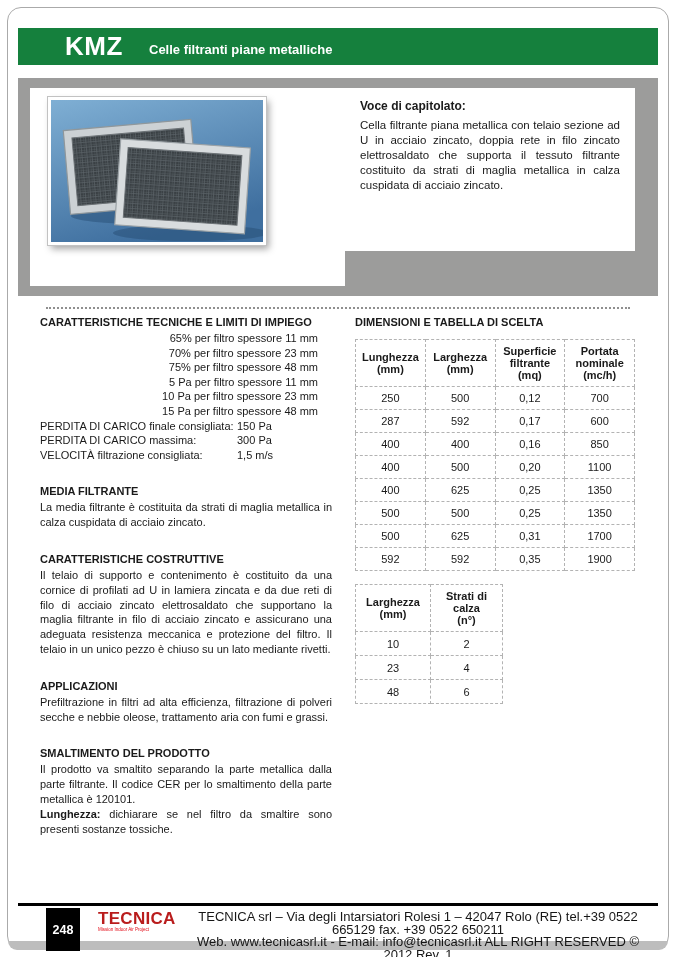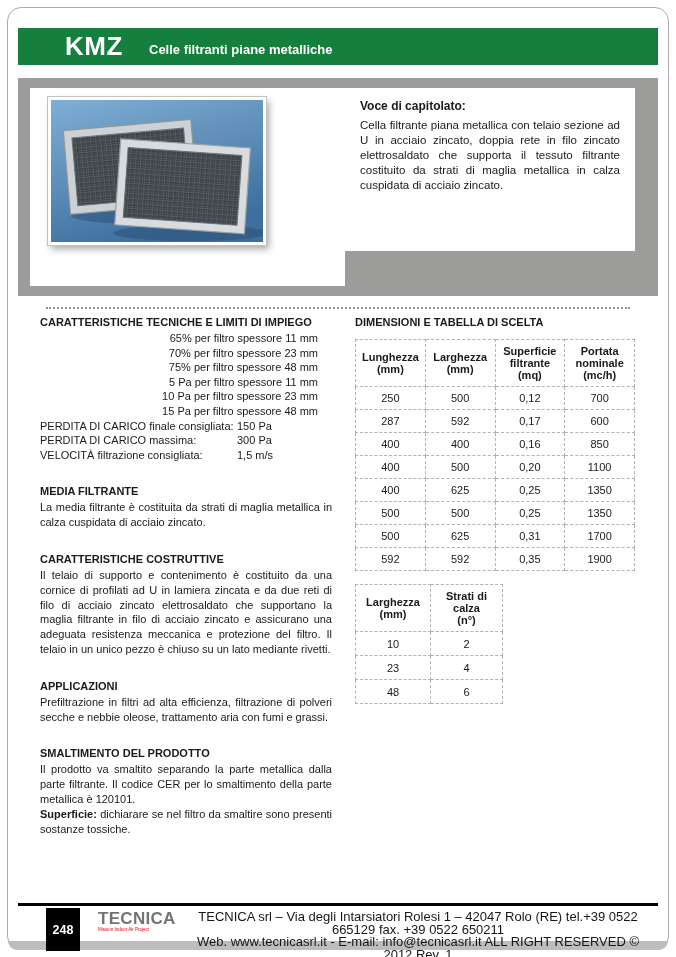--- a/index.html
+++ b/index.html
@@ -48,21 +48,21 @@
   .stable{width:148px;margin-top:13px;}
   .stable th:first-child,.stable td:first-child{width:70px;}
   .stable .cell{height:21px;}
 
   
   .footer-rule{position:absolute;left:18px;top:903px;width:640px;height:3px;background:#000;}
   .footer{position:absolute;left:18px;top:907px;width:640px;height:36px;display:flex;align-items:flex-start;}
   .pagenum{width:34px;height:43px;background:#000;color:#fff;font-weight:bold;font-size:12.5px;
       display:flex;align-items:center;justify-content:center;margin-left:28px;margin-top:1px;}
   .logo-wrap{margin-left:18px;margin-top:3px;width:88px;}
-  .logo{color:#737373;font-weight:bold;font-size:17px;line-height:17px;letter-spacing:.3px;}
+  .logo{color:#b91c1c;font-weight:bold;font-size:17px;line-height:17px;letter-spacing:.3px;}
   .logo-cap{color:#e30613;font-size:4.5px;line-height:6px;white-space:nowrap;}
   .footer-text{flex:1;text-align:center;font-size:13px;line-height:12.5px;margin-top:4px;padding-right:8px;color:#161616;}
 </style>
 </head>
 <body>
 
 <div class="page-border"></div>
 <div class="bottom-shade"></div>
 
 <div class="header-bar">
@@ -150,21 +150,21 @@
   </div>
 
   <div class="section">
     <div class="sec-title">APPLICAZIONI</div>
     <p class="body">Prefiltrazione in filtri ad alta efficienza, filtrazione di polveri secche e nebbie oleose, trattamento aria con fumi e grassi.</p>
   </div>
 
   <div class="section">
     <div class="sec-title">SMALTIMENTO DEL PRODOTTO</div>
     <p class="body">Il prodotto va smaltito separando la parte metallica dalla parte filtrante. Il codice CER per lo smaltimento della parte metallica è 120101.</p>
-    <p class="body"><b class="warn">Superficie:</b> <span>dichiarare se nel filtro da smaltire sono presenti sostanze tossiche.</span></p>
+    <p class="body"><b class="warn">Lunghezza:</b> <span>dichiarare se nel filtro da smaltire sono presenti sostanze tossiche.</span></p>
   </div>
 </div>
 
 <div class="right-col">
   <div class="sec-title">DIMENSIONI E TABELLA DI SCELTA</div>
 
   <table class="dtable">
     <thead>
       <tr>
           <th class="hcell">Lunghezza

